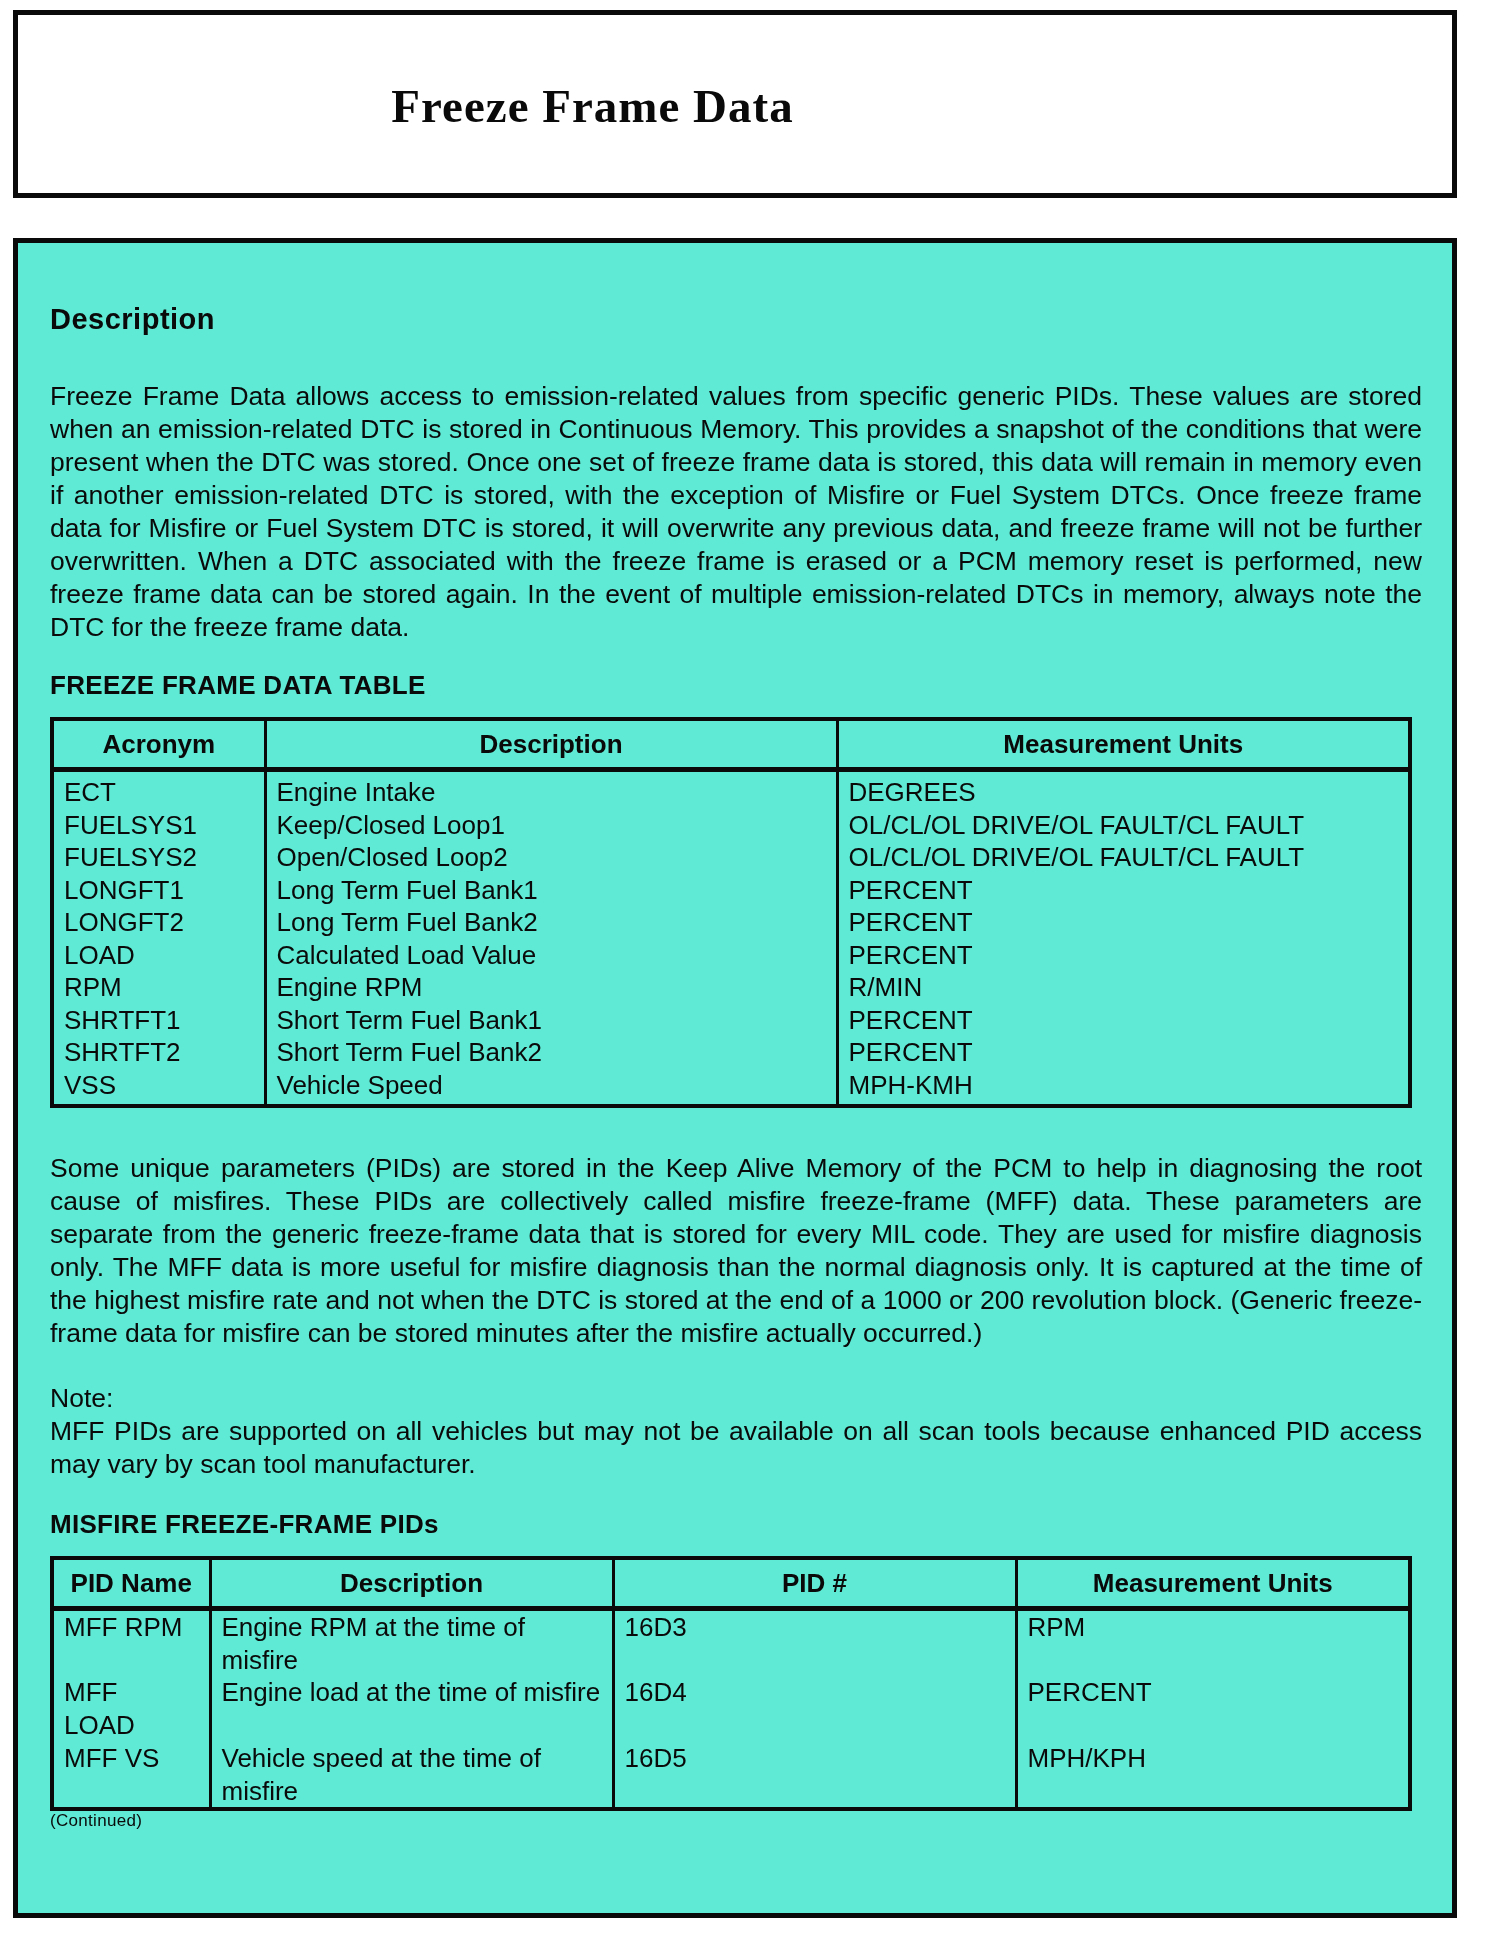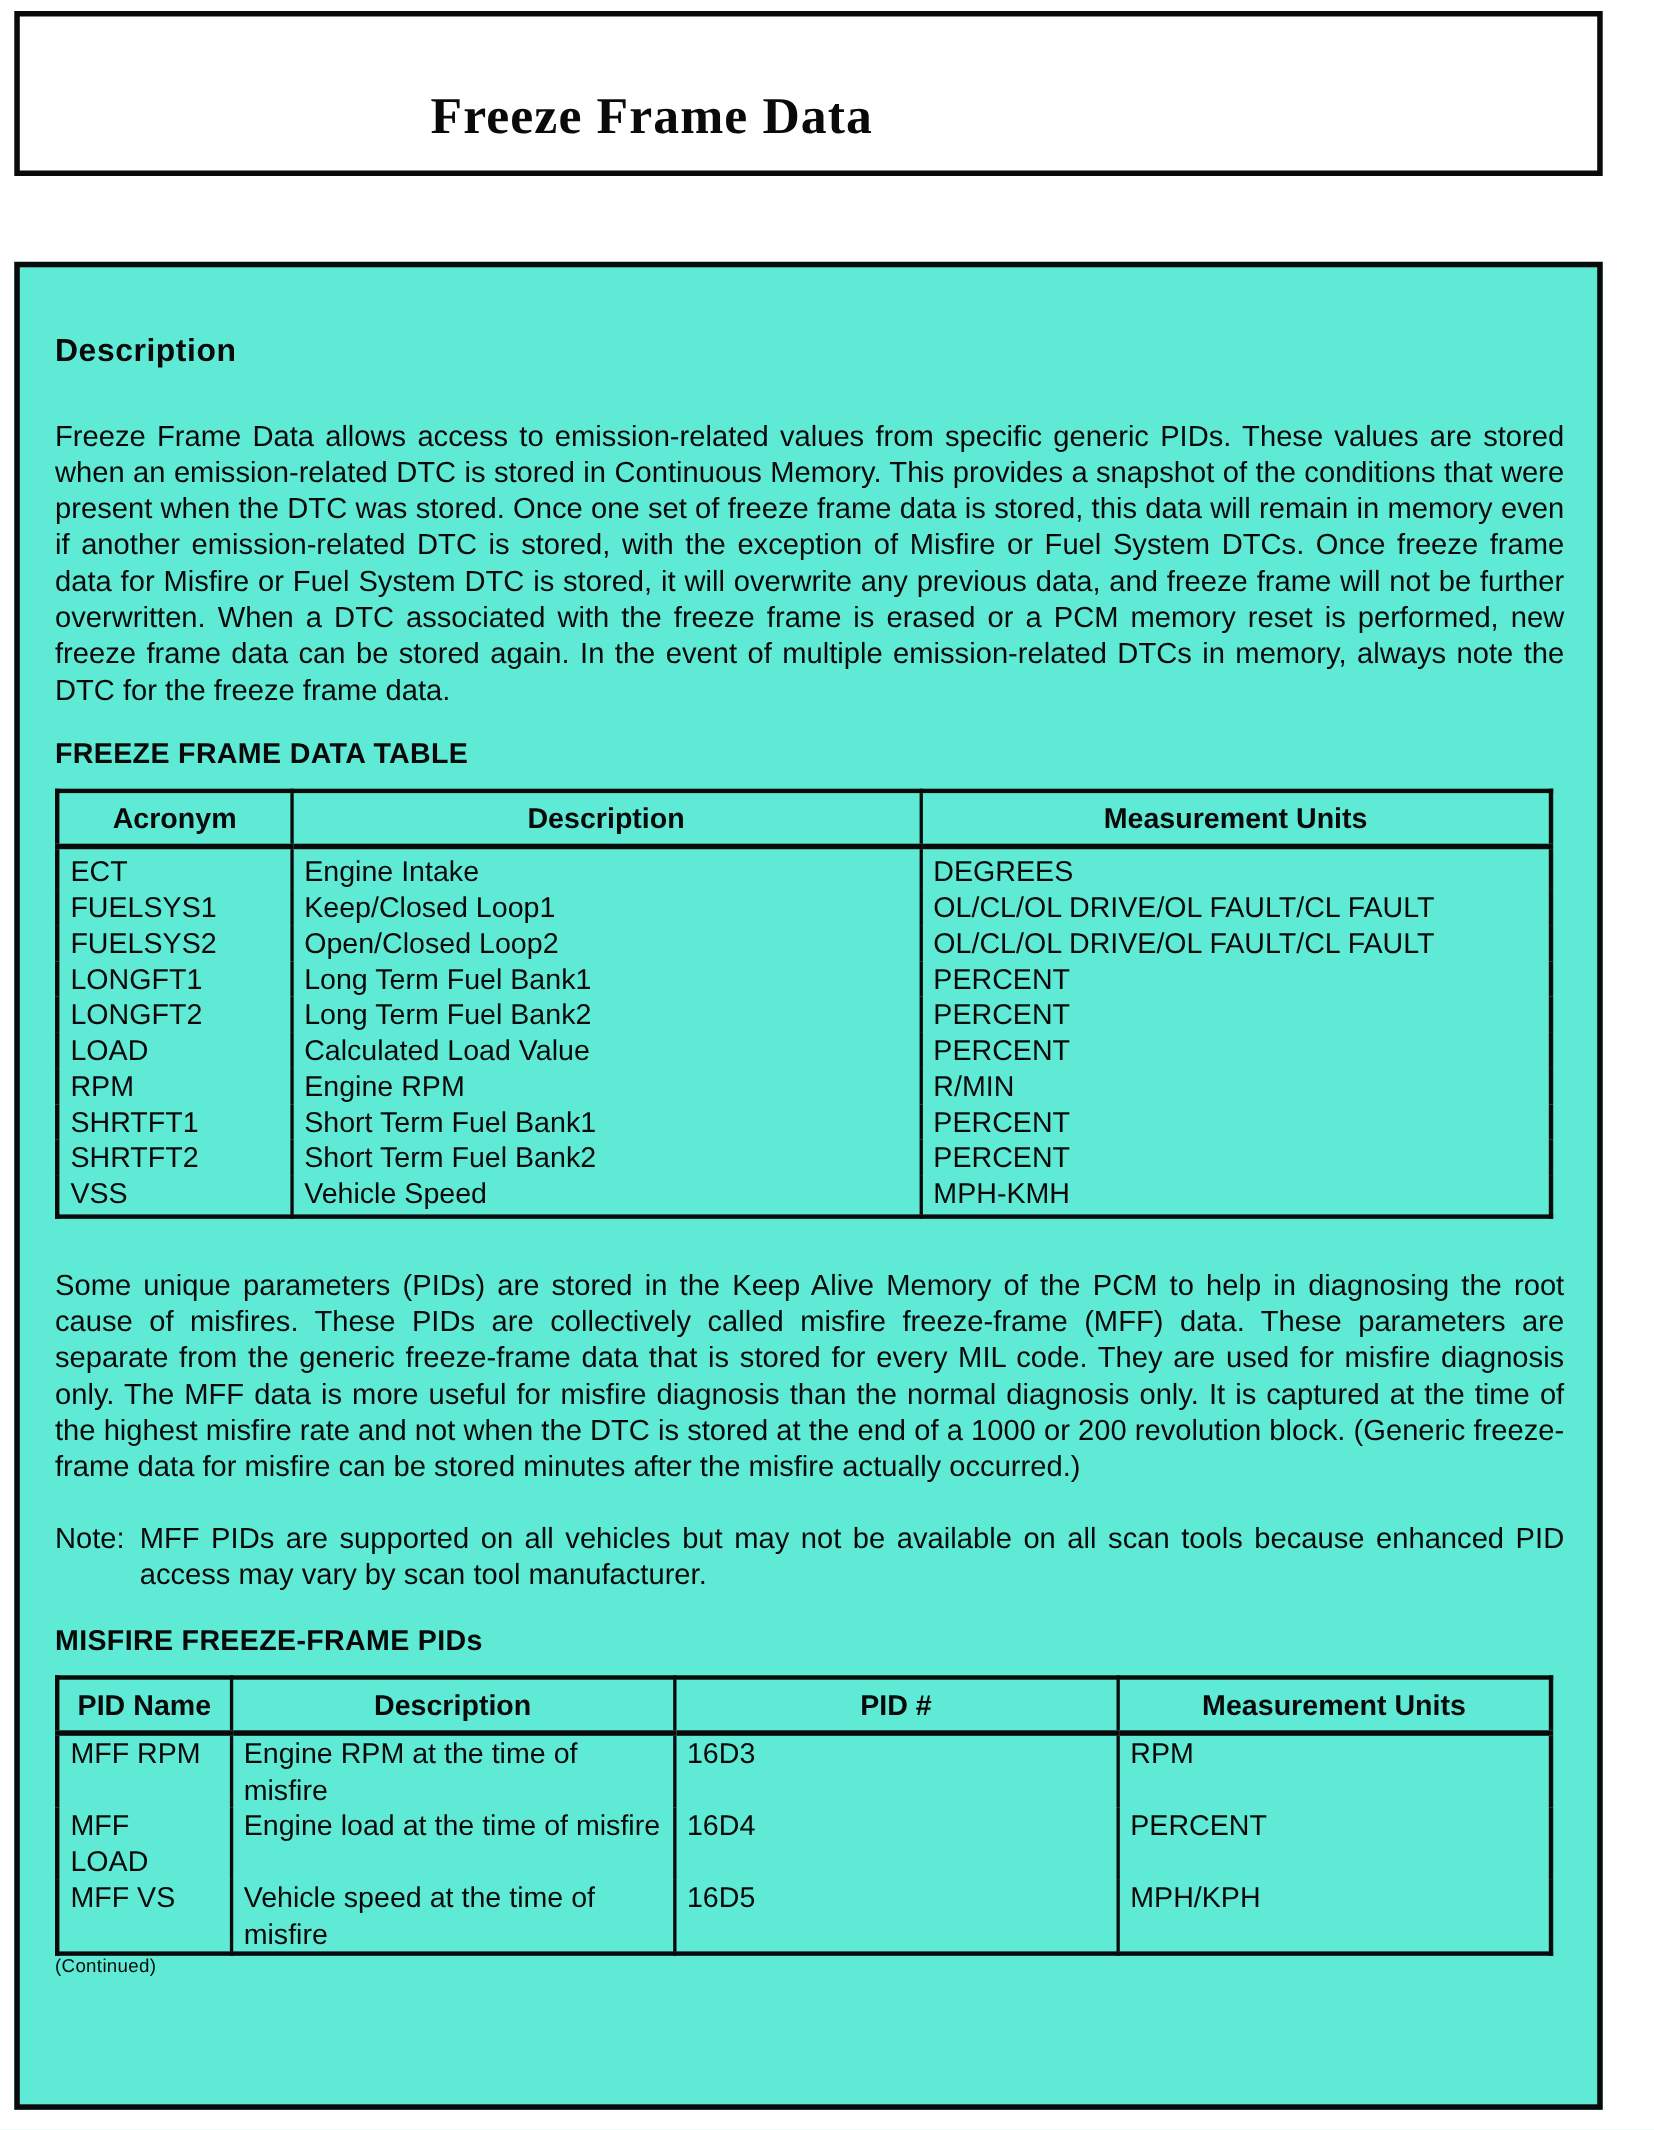--- a/index.html
+++ b/index.html
@@ -8,21 +8,21 @@
     width:1504px; height:1936px;
     font-family:"Liberation Sans", sans-serif;
     color:#0a0a0a;
     position:relative;
   }
   .page { position:relative; width:1504px; height:1936px; background:#fff; }
 
   
   .title-box {
     position:absolute; left:13px; top:10px;
-    width:1444px; height:150px;
+    width:1444px; height:188px;
     border:5px solid #0a0a0a;
     background:#fff;
   }
   .title-box h1 {
     font-family:"Liberation Serif", serif;
     font-weight:bold;
     font-size:47px;
     letter-spacing:1px;
     text-align:center;
     padding-right:285px;       
@@ -90,20 +90,21 @@
   .t2 .c1 { width:158px; } .t2 .c2 { width:403px; }
   .t2 .c3 { width:403px; } .t2 .c4 { width:394px; }
   .t2-heading { margin-top:28px; }
 
   
   .note {
     display:flex;
     margin-top:32px;
     font-size:26.5px;
     line-height:33px;
+    flex-direction:column;
   }
   .note-label { flex:none; width:77px; }
   .note-text  { flex:1; text-align:justify; }
 
   .continued {
     font-size:17px;
     margin-top:0;
     letter-spacing:0.3px;
   }
 </style>

